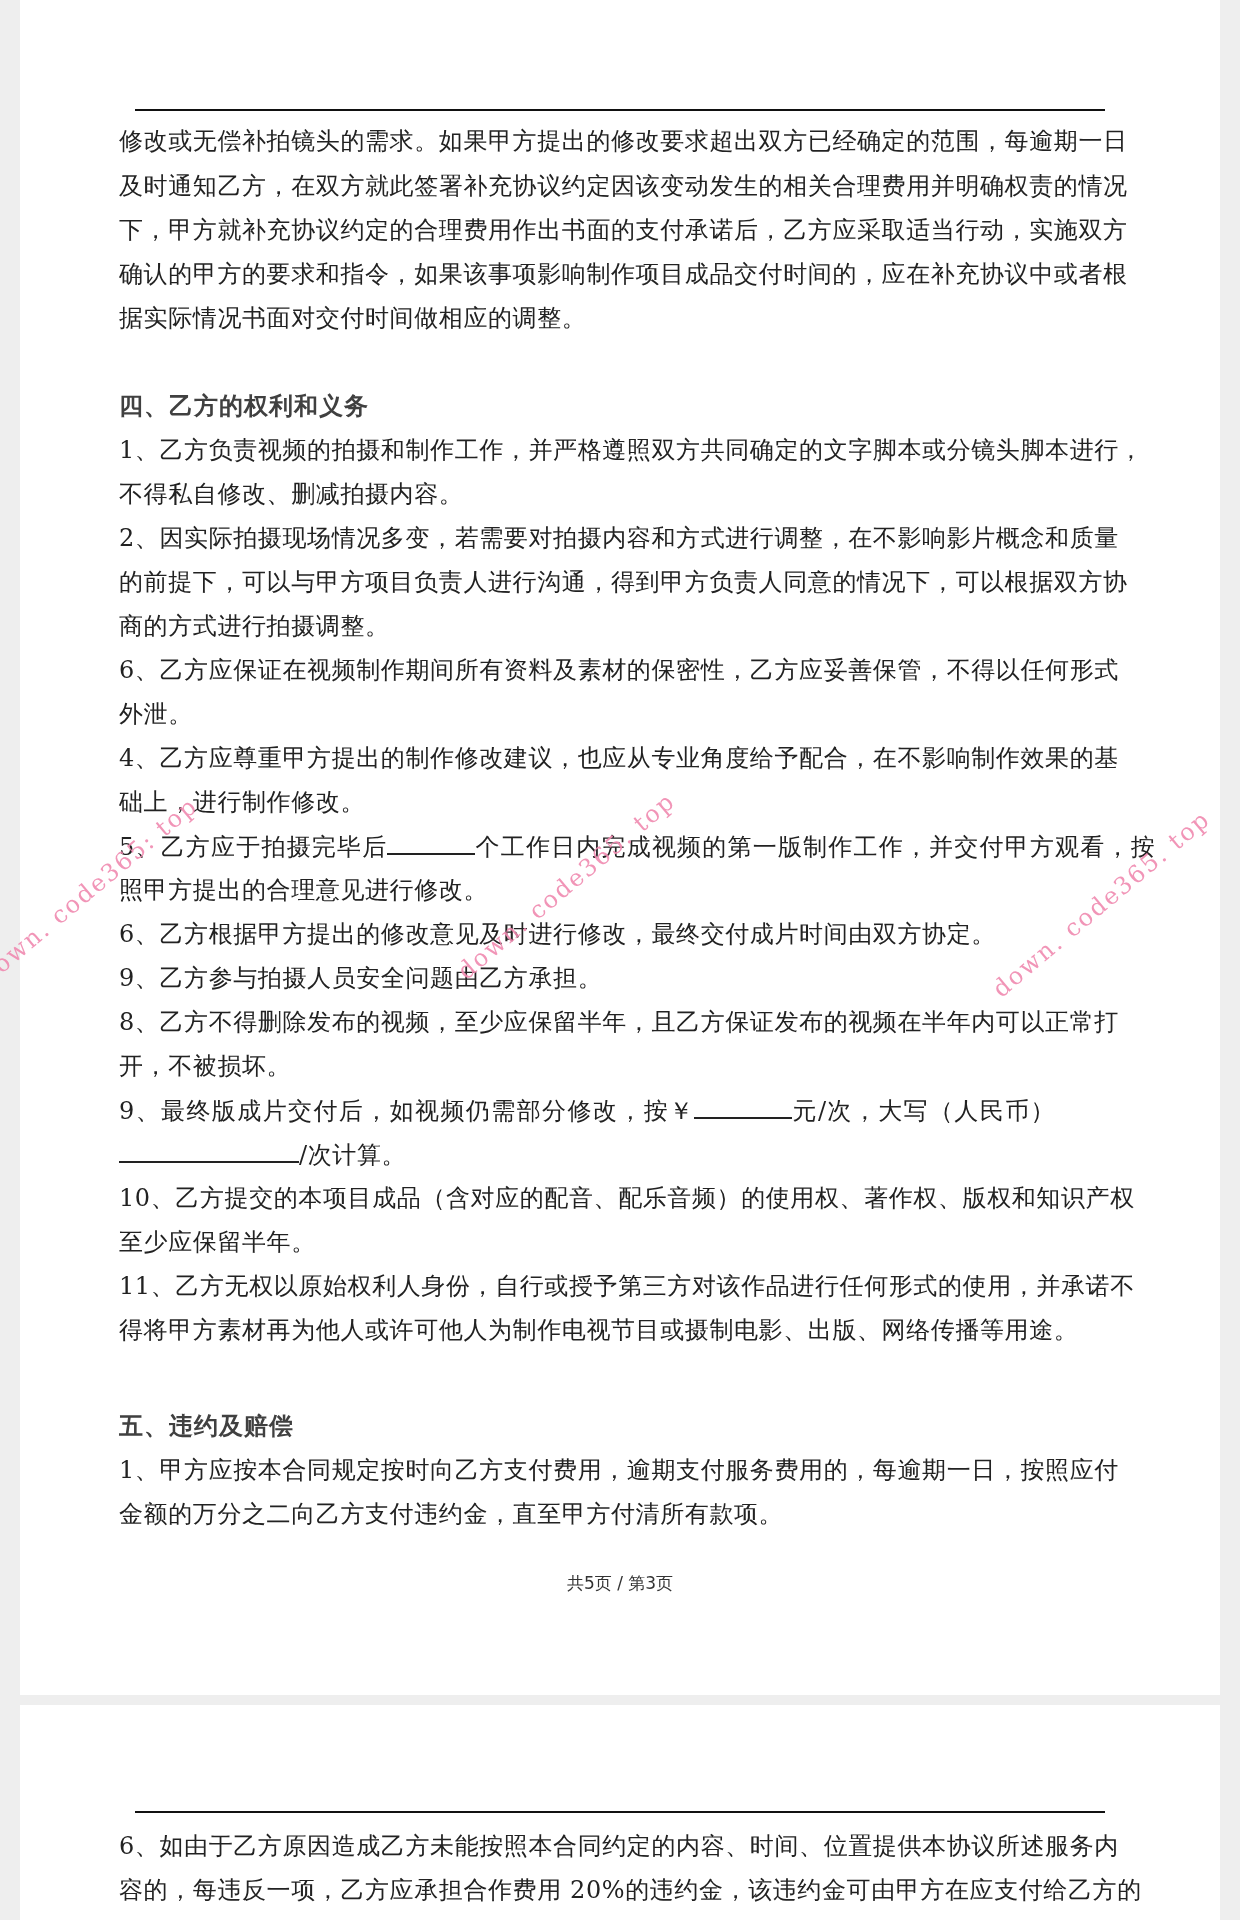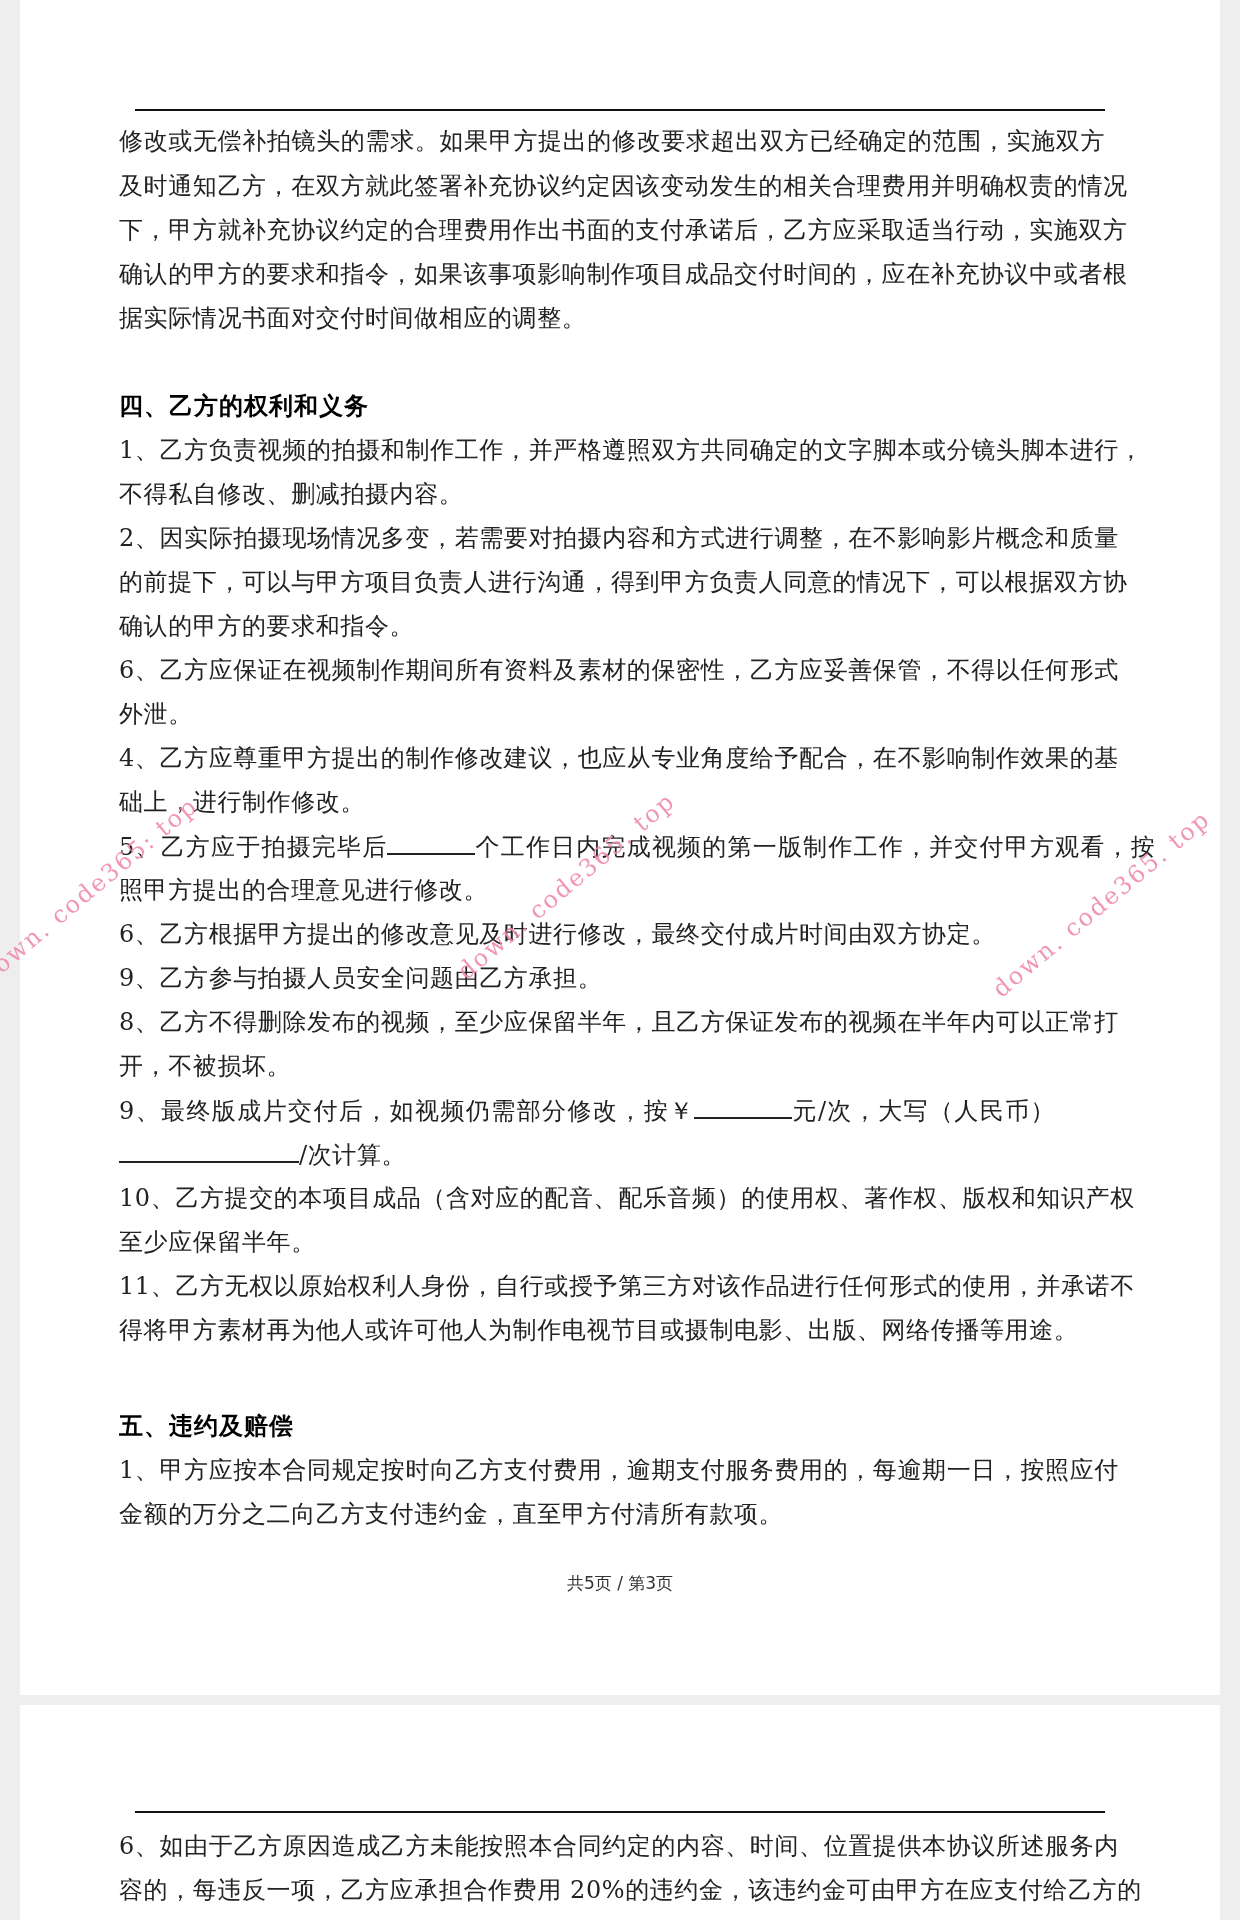--- a/index.html
+++ b/index.html
@@ -21,21 +21,21 @@
     position: absolute; left: 119px; width: 986px;
     font-size: 24px; line-height: 30px; height: 30px;
     white-space: nowrap; overflow: visible;
     text-align: justify; text-align-last: justify;
     letter-spacing: 0.6px;
   }
   .line.short { text-align-last: left; }
   .heading {
     position: absolute; left: 119px;
     font-family: "DejaVu Sans", "Liberation Sans", sans-serif;
-    font-weight: bold; font-size: 24px; line-height: 30px; color: #000000;
+    font-weight: bold; font-size: 24px; line-height: 30px; color: #404040;
     letter-spacing: 1px;
   }
   .footer {
     position: absolute; left: 0; width: 1240px; text-align: center;
     font-size: 17px; line-height: 24px; color: #333333;
     font-family: "DejaVu Sans", "Liberation Sans", sans-serif;
   }
   .blank { display: inline-block; border-bottom: 2px solid #222; height: 22px; vertical-align: baseline; }
   .wm {
     position: absolute; color: #f08ab0; font-size: 24px;
@@ -45,34 +45,34 @@
   }
 </style>
 </head>
 <body>
 
 <div class="page" id="page1"></div>
 <div class="page" id="page2"></div>
 
 <div class="rule" style="top:109px"></div>
 
-<div class="line" style="top:126px">修改或无偿补拍镜头的需求。如果甲方提出的修改要求超出双方已经确定的范围，实施双方</div>
+<div class="line" style="top:126px">修改或无偿补拍镜头的需求。如果甲方提出的修改要求超出双方已经确定的范围，每逾期一日</div>
 <div class="line" style="top:171px">及时通知乙方，在双方就此签署补充协议约定因该变动发生的相关合理费用并明确权责的情况</div>
 <div class="line" style="top:215px">下，甲方就补充协议约定的合理费用作出书面的支付承诺后，乙方应采取适当行动，实施双方</div>
 <div class="line" style="top:259px">确认的甲方的要求和指令，如果该事项影响制作项目成品交付时间的，应在补充协议中或者根</div>
 <div class="line short" style="top:303px">据实际情况书面对交付时间做相应的调整。</div>
 
 <div class="heading" style="top:391px">四、乙方的权利和义务</div>
 
 <div class="line" style="top:435px">1、乙方负责视频的拍摄和制作工作，并严格遵照双方共同确定的文字脚本或分镜头脚本进行，</div>
 <div class="line short" style="top:479px">不得私自修改、删减拍摄内容。</div>
 
 <div class="line" style="top:523px">2、因实际拍摄现场情况多变，若需要对拍摄内容和方式进行调整，在不影响影片概念和质量</div>
 <div class="line" style="top:567px">的前提下，可以与甲方项目负责人进行沟通，得到甲方负责人同意的情况下，可以根据双方协</div>
-<div class="line short" style="top:611px">确认的甲方的要求和指令。</div>
+<div class="line short" style="top:611px">商的方式进行拍摄调整。</div>
 
 <div class="line" style="top:655px">6、乙方应保证在视频制作期间所有资料及素材的保密性，乙方应妥善保管，不得以任何形式</div>
 <div class="line short" style="top:699px">外泄。</div>
 
 <div class="line" style="top:743px">4、乙方应尊重甲方提出的制作修改建议，也应从专业角度给予配合，在不影响制作效果的基</div>
 <div class="line short" style="top:787px">础上，进行制作修改。</div>
 
 <div class="line short" style="top:831px; text-align:right; letter-spacing:1.2px">
   <span>5、乙方应于拍摄完毕后</span><span class="blank" style="width:88px"></span><span>个工作日内完成视频的第一版制作工作，并交付甲方观看，按</span>
 </div>

